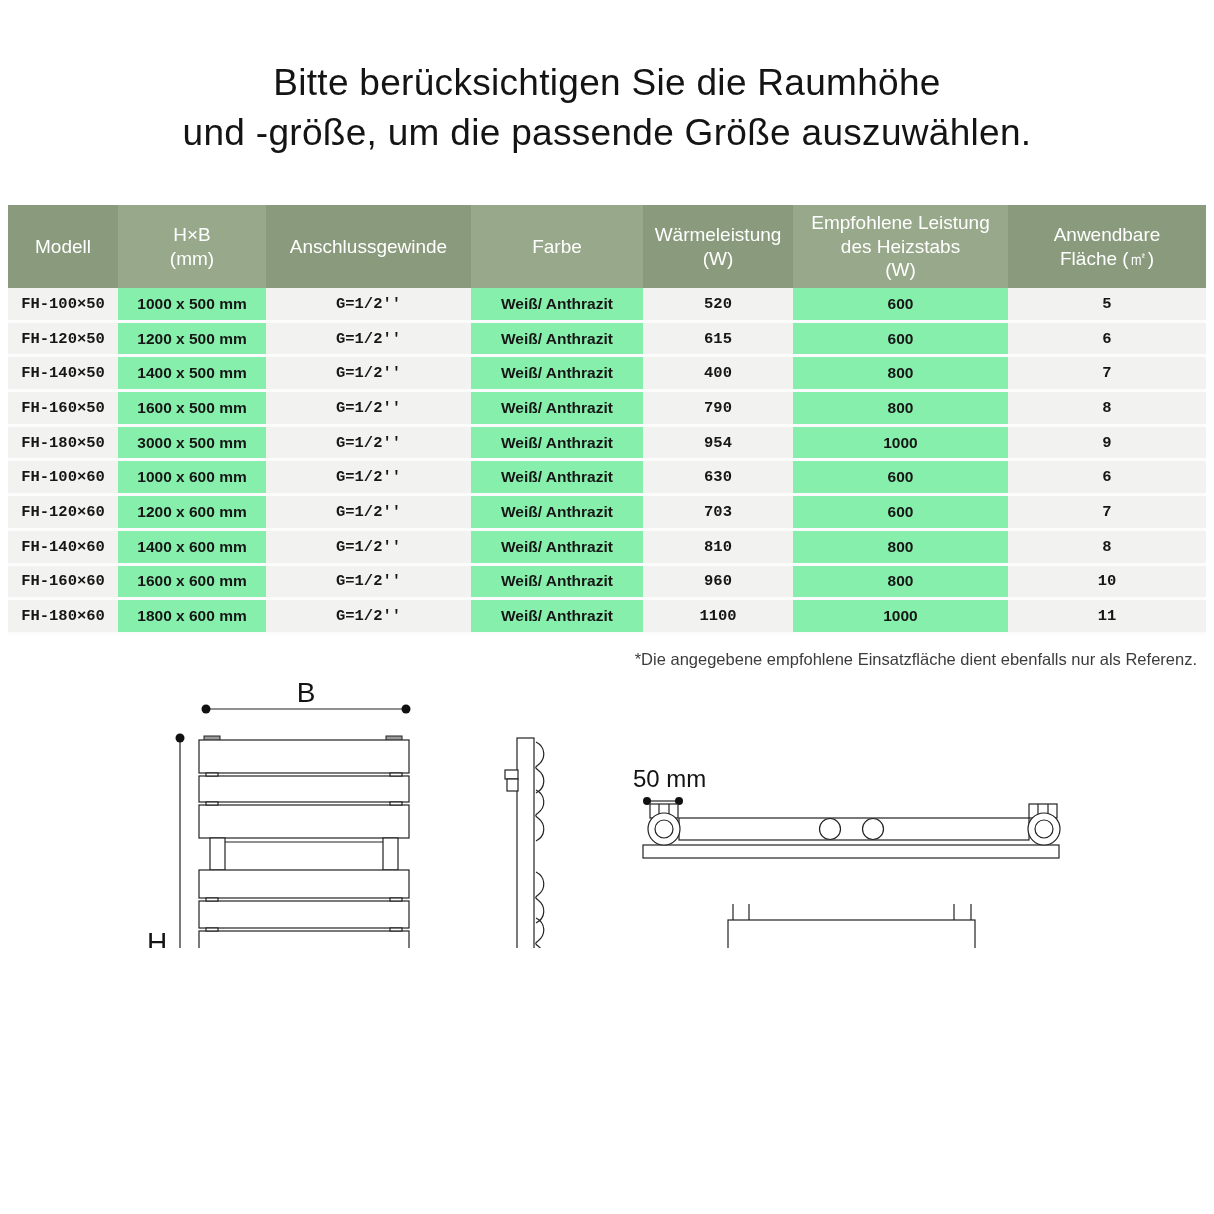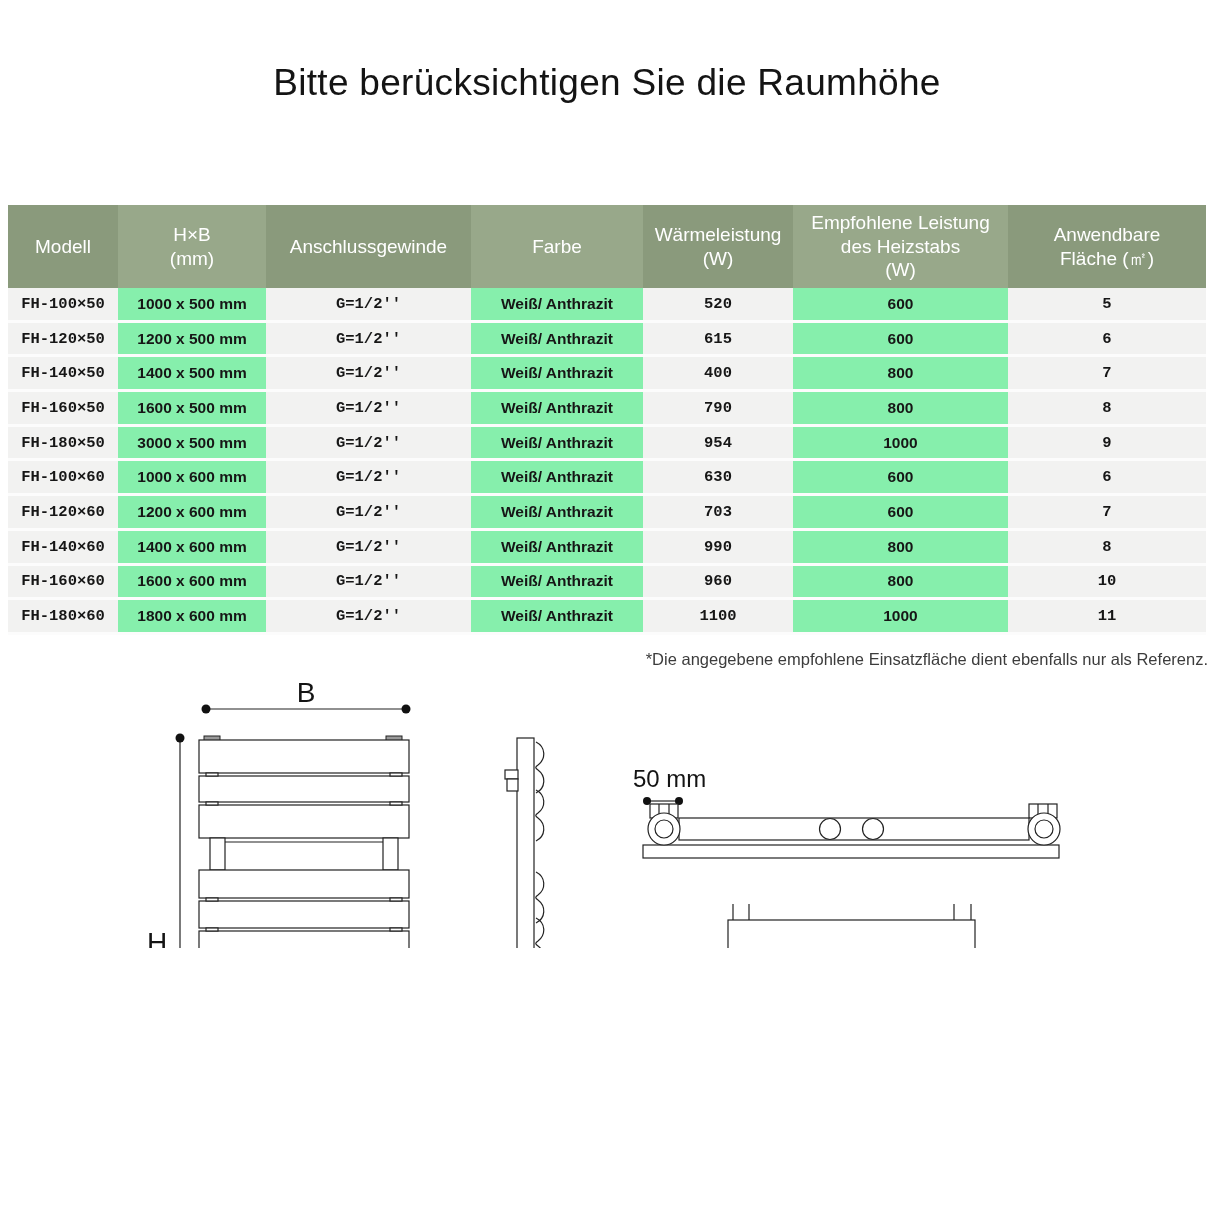--- a/index.html
+++ b/index.html
@@ -15,37 +15,38 @@
   table.spec{border-collapse:separate;border-spacing:0;width:1198px;table-layout:fixed;}
   th{font-weight:400;color:#ffffff;font-size:19px;line-height:1.25;height:83px;
      text-align:center;vertical-align:middle;white-space:pre-line;padding:0 2px;}
   .h-dark{background:#8A9A7C;}
   .h-light{background:#98A88A;}
   td{height:31.7px;text-align:center;vertical-align:middle;font-size:15.5px;
      font-weight:700;color:#161616;border-bottom:3px solid #fcfcfc;padding:0 2px;}
   .c-gray{background:#F2F2F1;font-family:Liberation Mono, monospace;}
   .c-white{background:#86efac;}
 
-  .footnote{position:absolute;top:650px;left:12px;width:1196px;text-align:right;
+  .footnote{position:absolute;top:650px;left:1px;width:1196px;text-align:right;
             font-size:16.5px;color:#3c3c3c;}
 
   
   .diagrams{position:absolute;top:680px;left:0;width:1214px;height:534px;}
   svg .ln{stroke:#222;stroke-width:1.2;fill:none;}
   svg .fw{stroke:#222;stroke-width:1.2;fill:#ffffff;}
   svg .fg{stroke:#222;stroke-width:1;fill:#9a9a9a;}
   svg .dot{fill:#111;}
   svg .lbl{fill:#141414;font-family:"Liberation Sans",sans-serif;}
 </style>
 </head>
 <body>
 <div id="page">
 
   <div class="title">
     <div>Bitte berücksichtigen Sie die Raumhöhe</div>
+    <div>und -größe, um die passende Größe auszuwählen.</div>
   </div>
 
   <div class="spec-table-wrap">
     <table class="spec">
       <colgroup>
         <col style="width:110px">
           <col style="width:148px">
           <col style="width:205px">
         <col style="width:172px">
           <col style="width:150px">
@@ -130,21 +131,21 @@
             <td class="c-white">Weiß/ Anthrazit</td>
             <td class="c-gray">703</td>
             <td class="c-white">600</td>
             <td class="c-gray">7</td>
           </tr>
           <tr>
             <td class="c-gray">FH-140×60</td>
             <td class="c-white">1400 x 600 mm</td>
             <td class="c-gray">G=1/2''</td>
             <td class="c-white">Weiß/ Anthrazit</td>
-            <td class="c-gray">990</td>
+            <td class="c-gray">810</td>
             <td class="c-white">800</td>
             <td class="c-gray">8</td>
           </tr>
           <tr>
             <td class="c-gray">FH-160×60</td>
             <td class="c-white">1600 x 600 mm</td>
             <td class="c-gray">G=1/2''</td>
             <td class="c-white">Weiß/ Anthrazit</td>
             <td class="c-gray">960</td>
             <td class="c-white">800</td>

